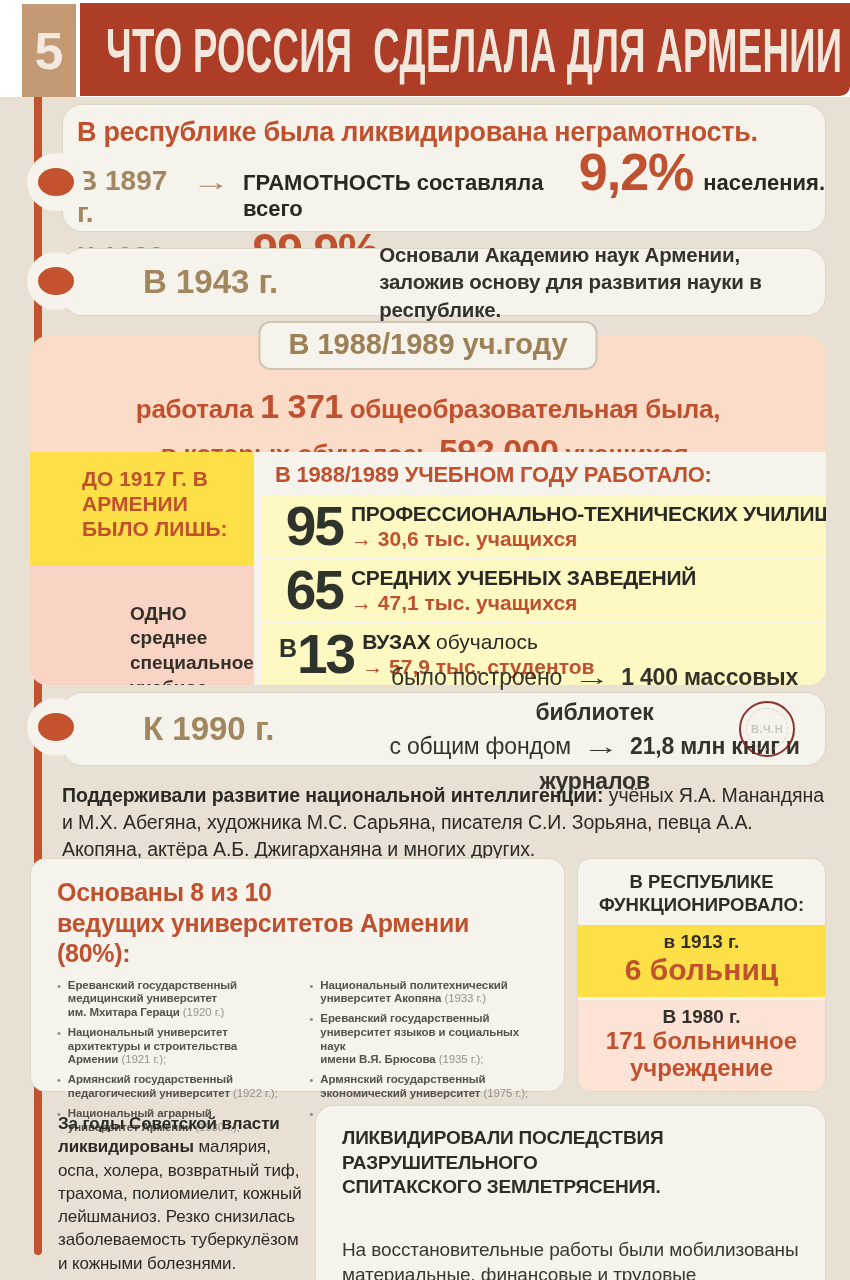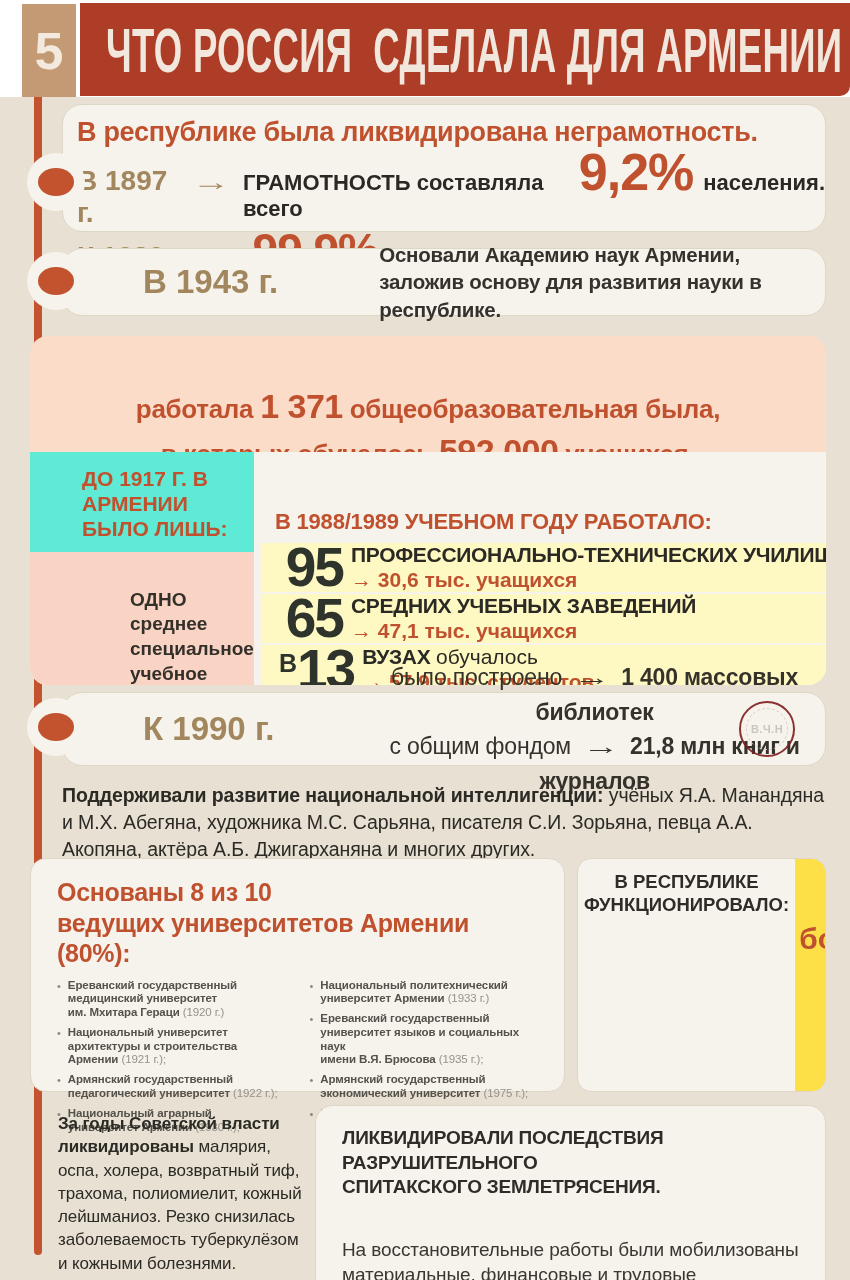--- a/index.html
+++ b/index.html
@@ -47,24 +47,24 @@
   
   .peach { position:absolute; left:30px; top:336px; width:796px; height:349px; background:#fbdcc8; border-radius:18px; }
   .badge { position:absolute; top:-15px; left:50%; transform:translateX(-50%);
            background:#f6f2ec; border:2px solid #cdc4b2; border-radius:12px;
            padding:5px 28px 7px; color:#9c8157; font-size:29px; font-weight:bold; white-space:nowrap; }
   .schools { margin-top:48px; text-align:center; color:#c0512e; font-weight:bold; font-size:26px; line-height:1.32; letter-spacing:-0.3px; }
   .schools .num { font-size:34px; letter-spacing:-0.5px; }
   .edu-cols { position:absolute; left:0; right:0; top:116px; bottom:0; background:#f6f2ec;
               border-radius:0 0 18px 18px; display:flex; gap:7px; overflow:hidden; }
   .lcol { width:260px; display:flex; flex-direction:column; }
-  .lhead { background:#5eead4; padding:14px 4px 10px 52px; color:#c0512e; font-size:21px; font-weight:bold; line-height:1.2; }
+  .lhead { background:#fde047; padding:14px 4px 24px 52px; color:#c0512e; font-size:21px; font-weight:bold; line-height:1.2; }
   .lbody { background:#f9d4c5; flex:1; padding:36px 0 0 100px; }
   .lbody .p1 { color:#332f29; font-weight:bold; font-size:19px; line-height:1.3; white-space:pre-line; }
-  .rcol { flex:1; display:flex; flex-direction:column; gap:2px;margin-top:47px; }
+  .rcol { flex:1; display:flex; flex-direction:column; gap:2px; }
   .rhead { background:#f6f2ec; padding:10px 0 6px 14px; color:#c0512e; font-size:22px; font-weight:bold; letter-spacing:-0.2px; }
   .edu-row { background:#fef9c3; flex:1; display:flex; align-items:center; padding-left:18px; }
   .edu-num { display:flex; align-items:flex-start; min-width:64px; justify-content:flex-end; }
   .edu-prefix { font-size:25px; font-weight:bold; color:#2e332b; margin-top:3px; }
   .edu-number { font-size:55px; font-weight:bold; color:#2e332b; line-height:0.85; letter-spacing:-2px; }
   .edu-caption { margin-left:8px; }
   .edu-cap-line { font-size:21px; font-weight:bold; color:#2b2923; letter-spacing:-0.3px; white-space:nowrap; }
   .edu-cap-line .reg { font-weight:normal; letter-spacing:0; }
   .edu-val { font-size:21px; font-weight:bold; color:#c0512e; margin-top:1px; }
 
@@ -87,21 +87,21 @@
   .uni-heading { color:#c0512e; font-size:25px; font-weight:bold; line-height:1.22; white-space:pre-line; letter-spacing:-0.3px; }
   .uni-cols { display:flex; gap:18px; margin-top:10px; }
   .uni-col { flex:1; }
   .uni-item { display:flex; gap:7px; margin-bottom:6px; }
   .uni-marker { color:#8a8780; font-size:11px; line-height:1.4; }
   .uni-text { font-size:11.5px; color:#55524b; line-height:1.2; font-weight:bold; white-space:pre-line; letter-spacing:-0.1px; }
   .uni-year { color:#95928a; font-weight:normal; }
 
   
   .hosp-card { left:577px; top:858px; width:249px; height:234px; border-radius:14px; overflow:hidden;
-               display:flex; flex-direction:row; }
+               display:flex; flex-direction:column; }
   .hhead { padding:11px 6px 9px; text-align:center; font-size:18.5px; font-weight:bold; color:#2f2c27; line-height:1.25; white-space:pre-line; }
   .hp1 { background:#fde047; text-align:center; padding:6px 4px 9px; }
   .hp2 { background:#fce3d5; text-align:center; padding:6px 4px 9px; margin-top:3px; }
   .hyear { font-size:19px; font-weight:bold; color:#332f29; }
   .hval1 { font-size:30px; font-weight:bold; color:#c0512e; line-height:1.15; }
   .hval2 { font-size:24px; font-weight:bold; color:#c0512e; line-height:1.12; white-space:pre-line; }
   .hfoot { background:#ab8a68; flex:1; margin-top:3px; display:flex; align-items:center; justify-content:center;
            text-align:center; color:#f6eee4; font-size:19px; font-weight:bold; line-height:1.3; white-space:pre-line; }
 
   
@@ -149,20 +149,21 @@
 
   <div class="card card2">
     <span class="notch" style="top:3px"></span>
     <span class="tdot" style="top:18px"></span>
     <div class="year">В 1943 г.</div>
     <div class="txt">Основали Академию наук Армении,
 заложив основу для развития науки в республике.</div>
   </div>
 
   <div class="peach">
+    <div class="badge">В 1988/1989 уч.году</div>
     <div class="schools">
       <span>работала</span>
       <span class="num">1 371</span>
       <span>общеобразовательная была,</span><br>
       <span>в которых обучалось</span>
       <span class="num">592 000</span>
       <span>учащихся.</span>
     </div>
     <div class="edu-cols">
       <div class="lcol">
@@ -261,21 +262,21 @@
         <div class="uni-item">
             <span class="uni-marker">•</span>
             <span class="uni-text"><span>Национальный аграрный
 университет Армении </span><span class="uni-year">(1930 г.);</span></span>
           </div>
       </div>
       <div class="uni-col">
         <div class="uni-item">
             <span class="uni-marker">•</span>
             <span class="uni-text"><span>Национальный политехнический
-университет Армении </span><span class="uni-year">(1933 г.)</span></span>
+университет Акопяна </span><span class="uni-year">(1933 г.)</span></span>
           </div>
         <div class="uni-item">
             <span class="uni-marker">•</span>
             <span class="uni-text"><span>Ереванский государственный
 университет языков и социальных
 наук
 имени В.Я. Брюсова </span><span class="uni-year">(1935 г.);</span></span>
           </div>
         <div class="uni-item">
             <span class="uni-marker">•</span>

